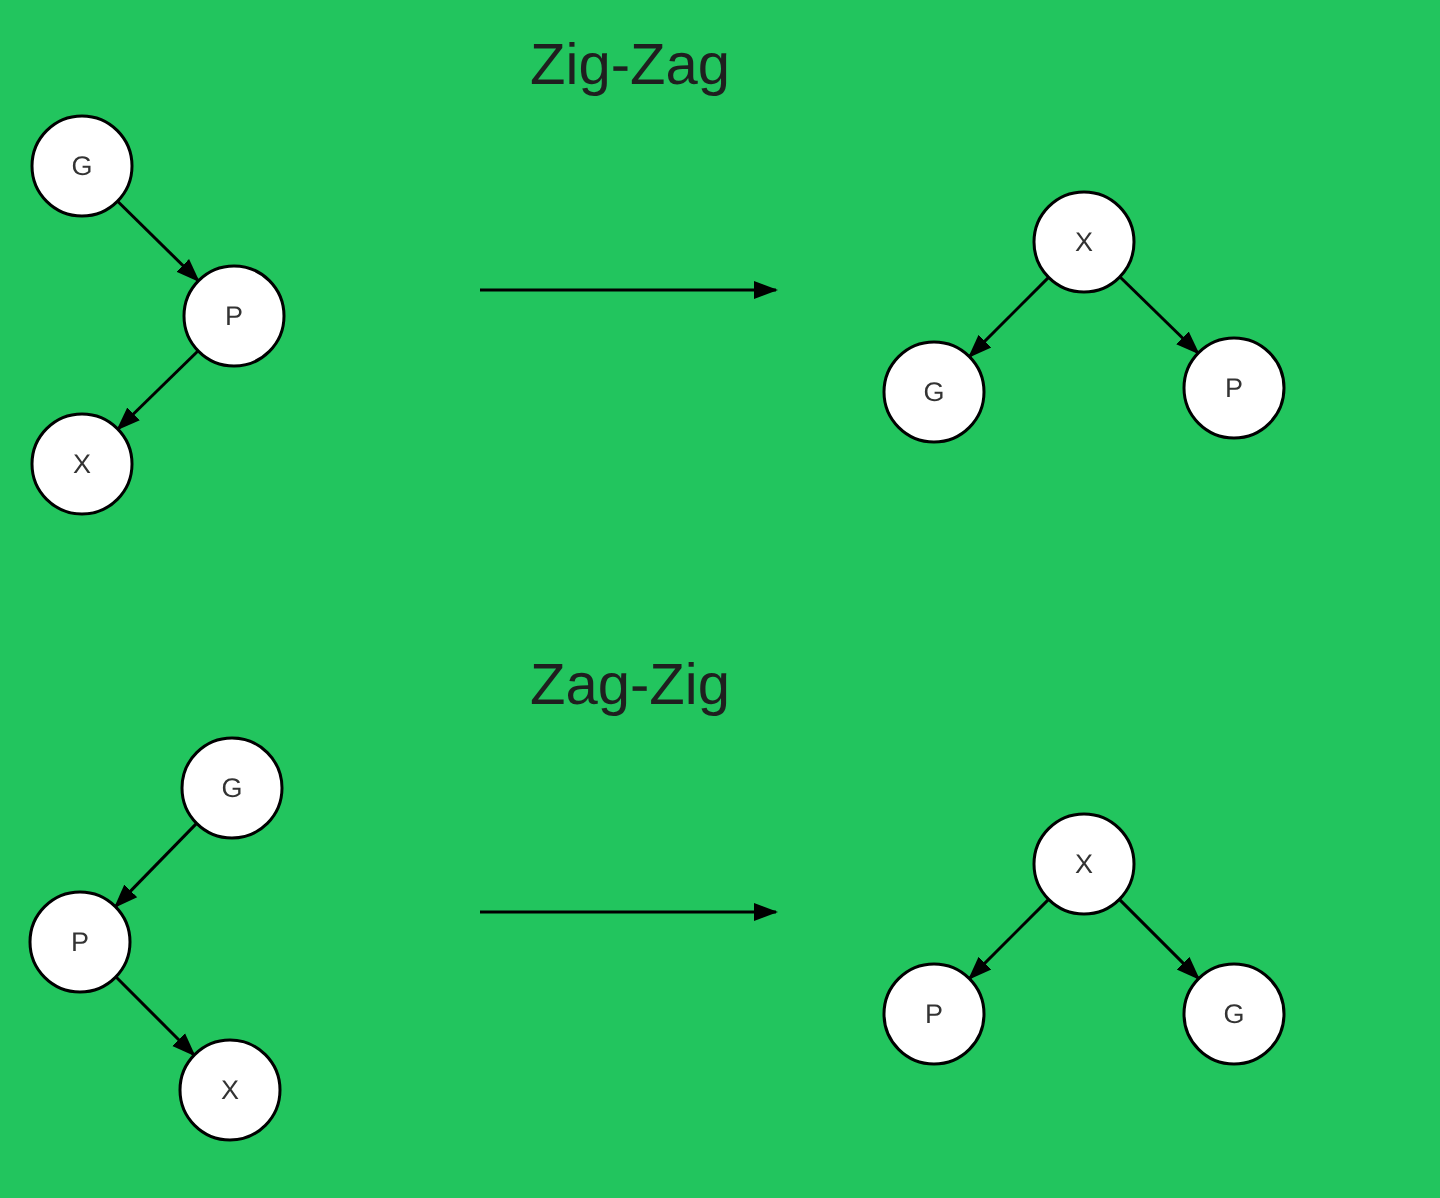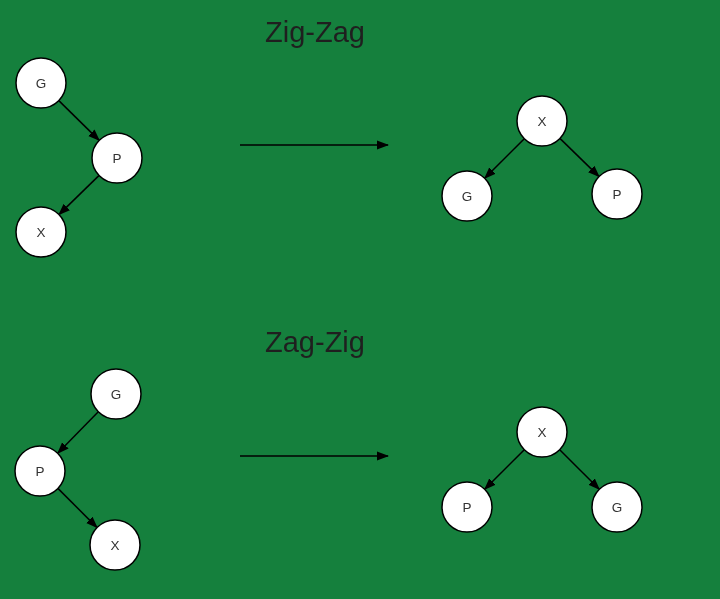--- a/index.html
+++ b/index.html
@@ -4,21 +4,21 @@
 <style>
   html, body {
     margin: 0;
     padding: 0;
     background: #ffffff;
   }
   .canvas {
     position: relative;
     width: 720px;
     height: 599px;
-    background: #15803d;
+    background: #22c55e;
     font-family: "Liberation Sans", sans-serif;
   }
   svg {
     display: block;
   }
   .diagram-title {
     font-family: "Liberation Sans", sans-serif;
     font-size: 29px;
     fill: #1f1f1f;
   }

